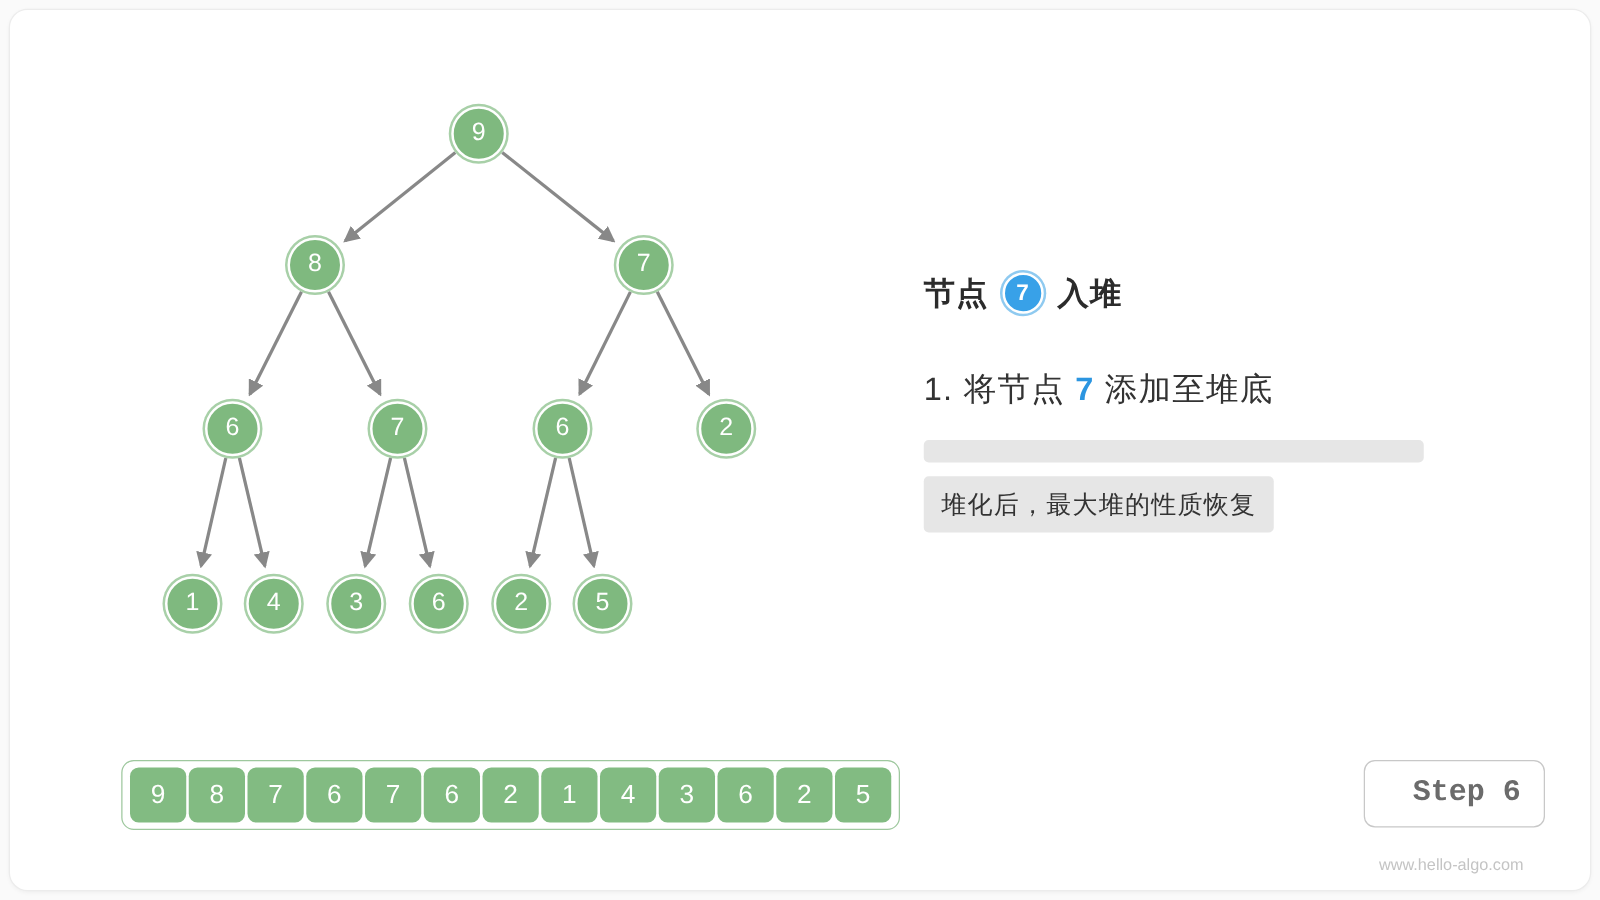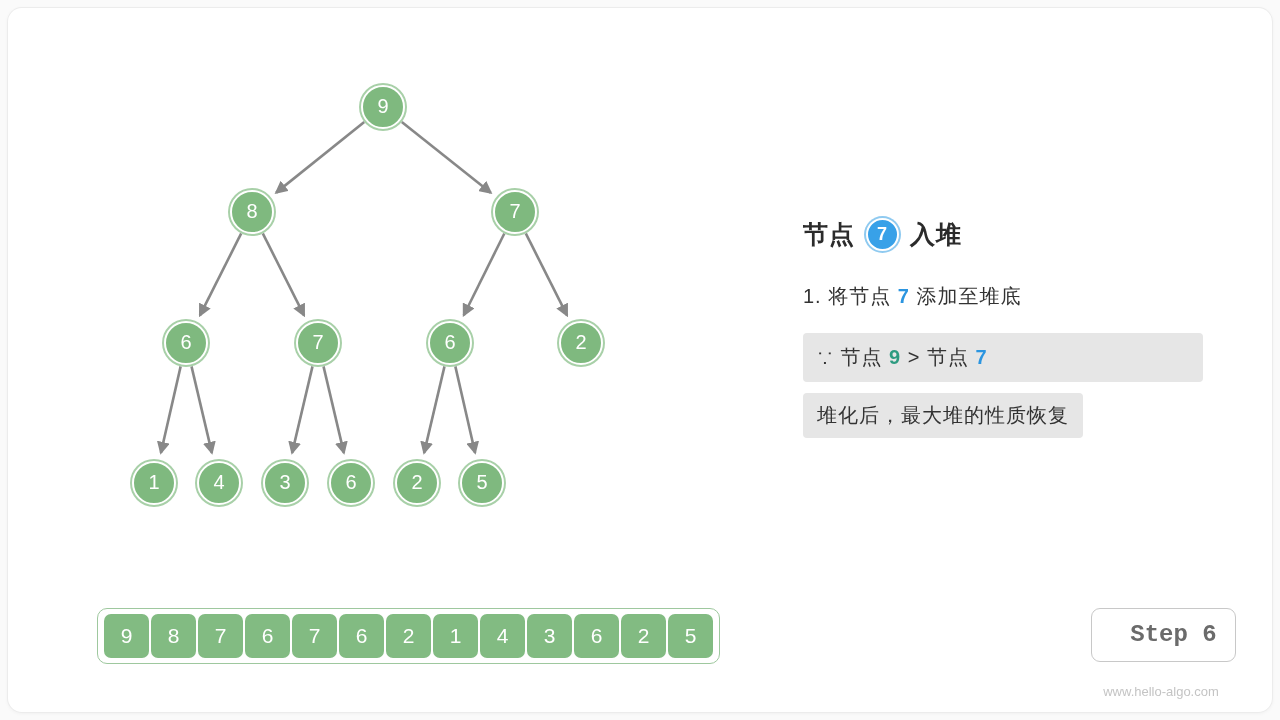--- a/index.html
+++ b/index.html
@@ -77,21 +77,21 @@
     border-radius: 7px;
     color: #ffffff;
     font-size: 21px;
     line-height: 44px;
     text-align: center;
   }
 
   
   #panel {
     position: absolute;
-    left: 795px;
+    left: 731px;
     top: 205px;
     width: 400px;
   }
   #panel-title {
     font-size: 25px;
     font-weight: bold;
     color: #2b2b2b;
     letter-spacing: 1px;
     display: flex;
     align-items: center;
@@ -107,23 +107,23 @@
     box-shadow: 0 0 0 2px #8fcaf0;
     box-sizing: border-box;
     color: #ffffff;
     font-size: 18px;
     line-height: 29px;
     text-align: center;
     margin: 0 11px;
     font-weight: bold;
   }
   .panel-step {
-    font-size: 20px;
+    font-size: 26px;
     color: #333333;
-    margin-top: 28px;
+    margin-top: 39px;
     letter-spacing: 1px;
     white-space: nowrap;
   }
   .blue-num { color: #2b95e0; font-weight: bold; }
   .green-num { color: #2e9b80; font-weight: bold; }
 
   .note-box {
     background: #e6e6e6;
     border-radius: 4px;
     padding: 9px 14px;
@@ -237,28 +237,20 @@
 
       <div class="panel-step">
         <span>1.</span>
         <span>将节点</span>
         <span class="blue-num">7</span>
         <span>添加至堆底</span>
       </div>
 
 
       <div class="note-box" id="note-box-1">
-        <div class="note-line">
-          <span>∵</span>
-          <span>节点</span>
-          <span class="green-num">9</span>
-          <span>&gt;</span>
-          <span>节点</span>
-          <span class="blue-num">7</span>
-        </div>
       </div>
 
       <div class="note-box" id="note-box-2">堆化后，最大堆的性质恢复</div>
     </div>
 
     <div id="step-badge">Step 6</div>
     <div id="watermark">www.hello-algo.com</div>
 
   </div>
 </div>

